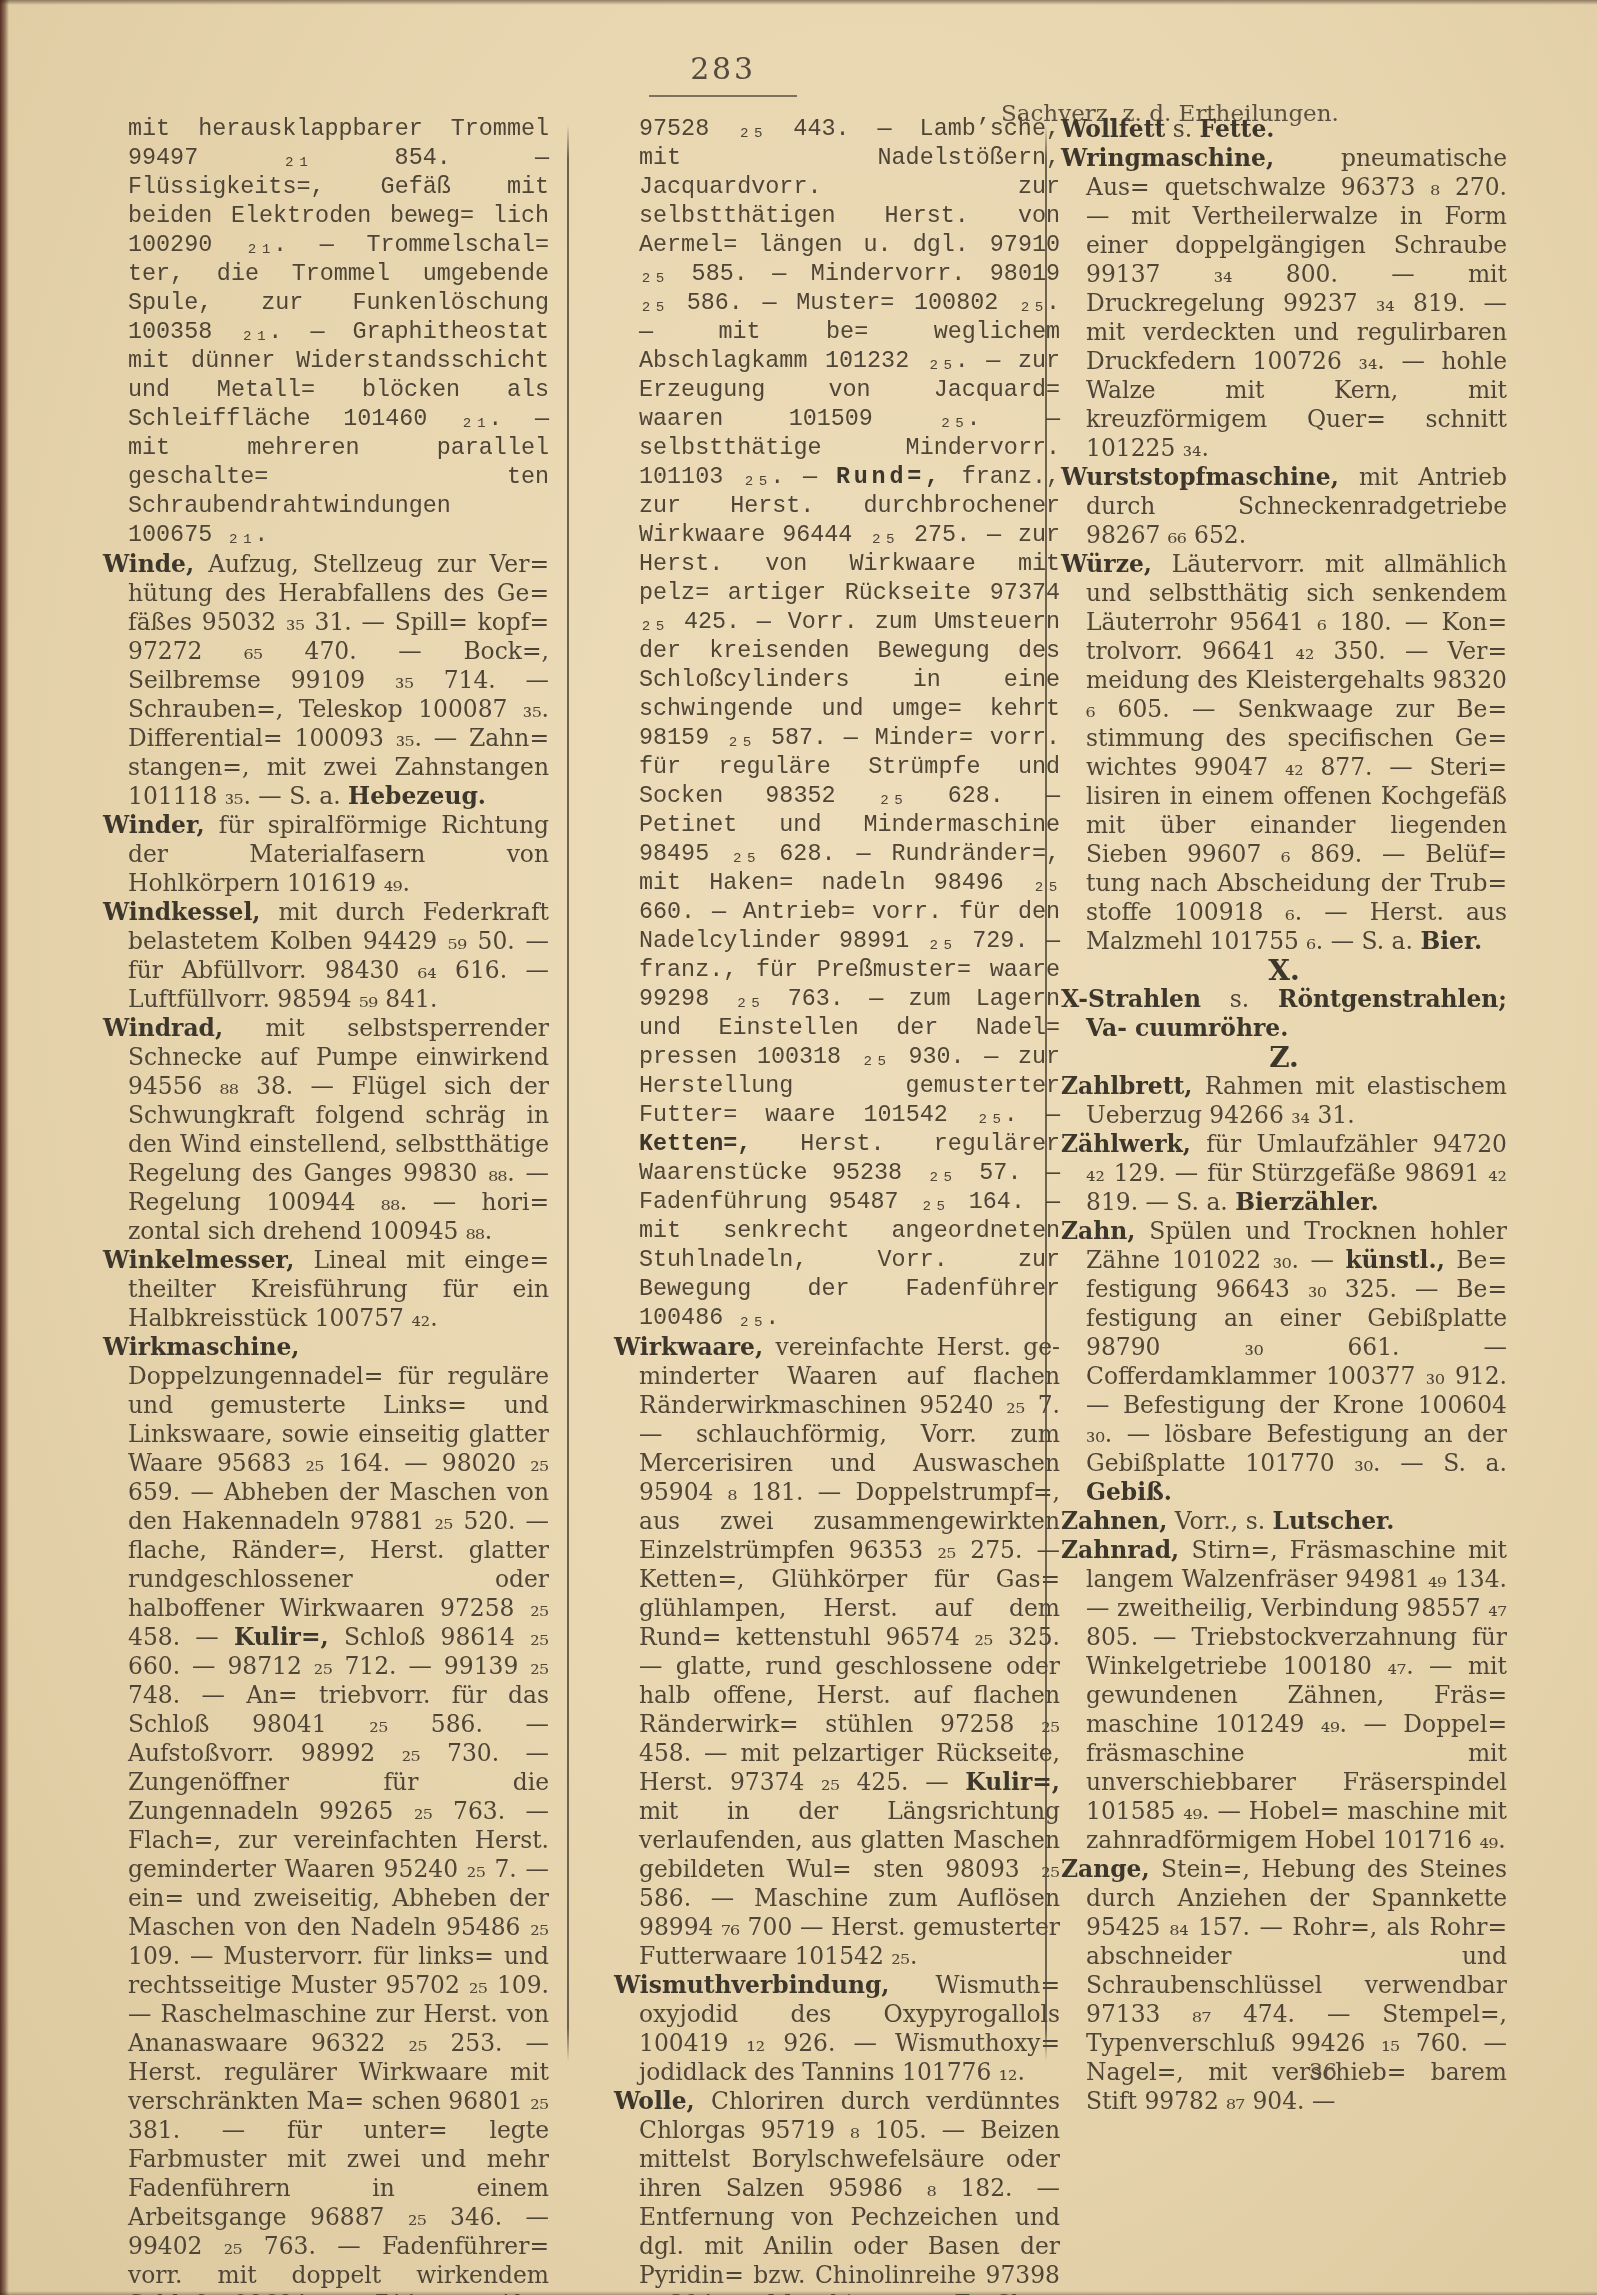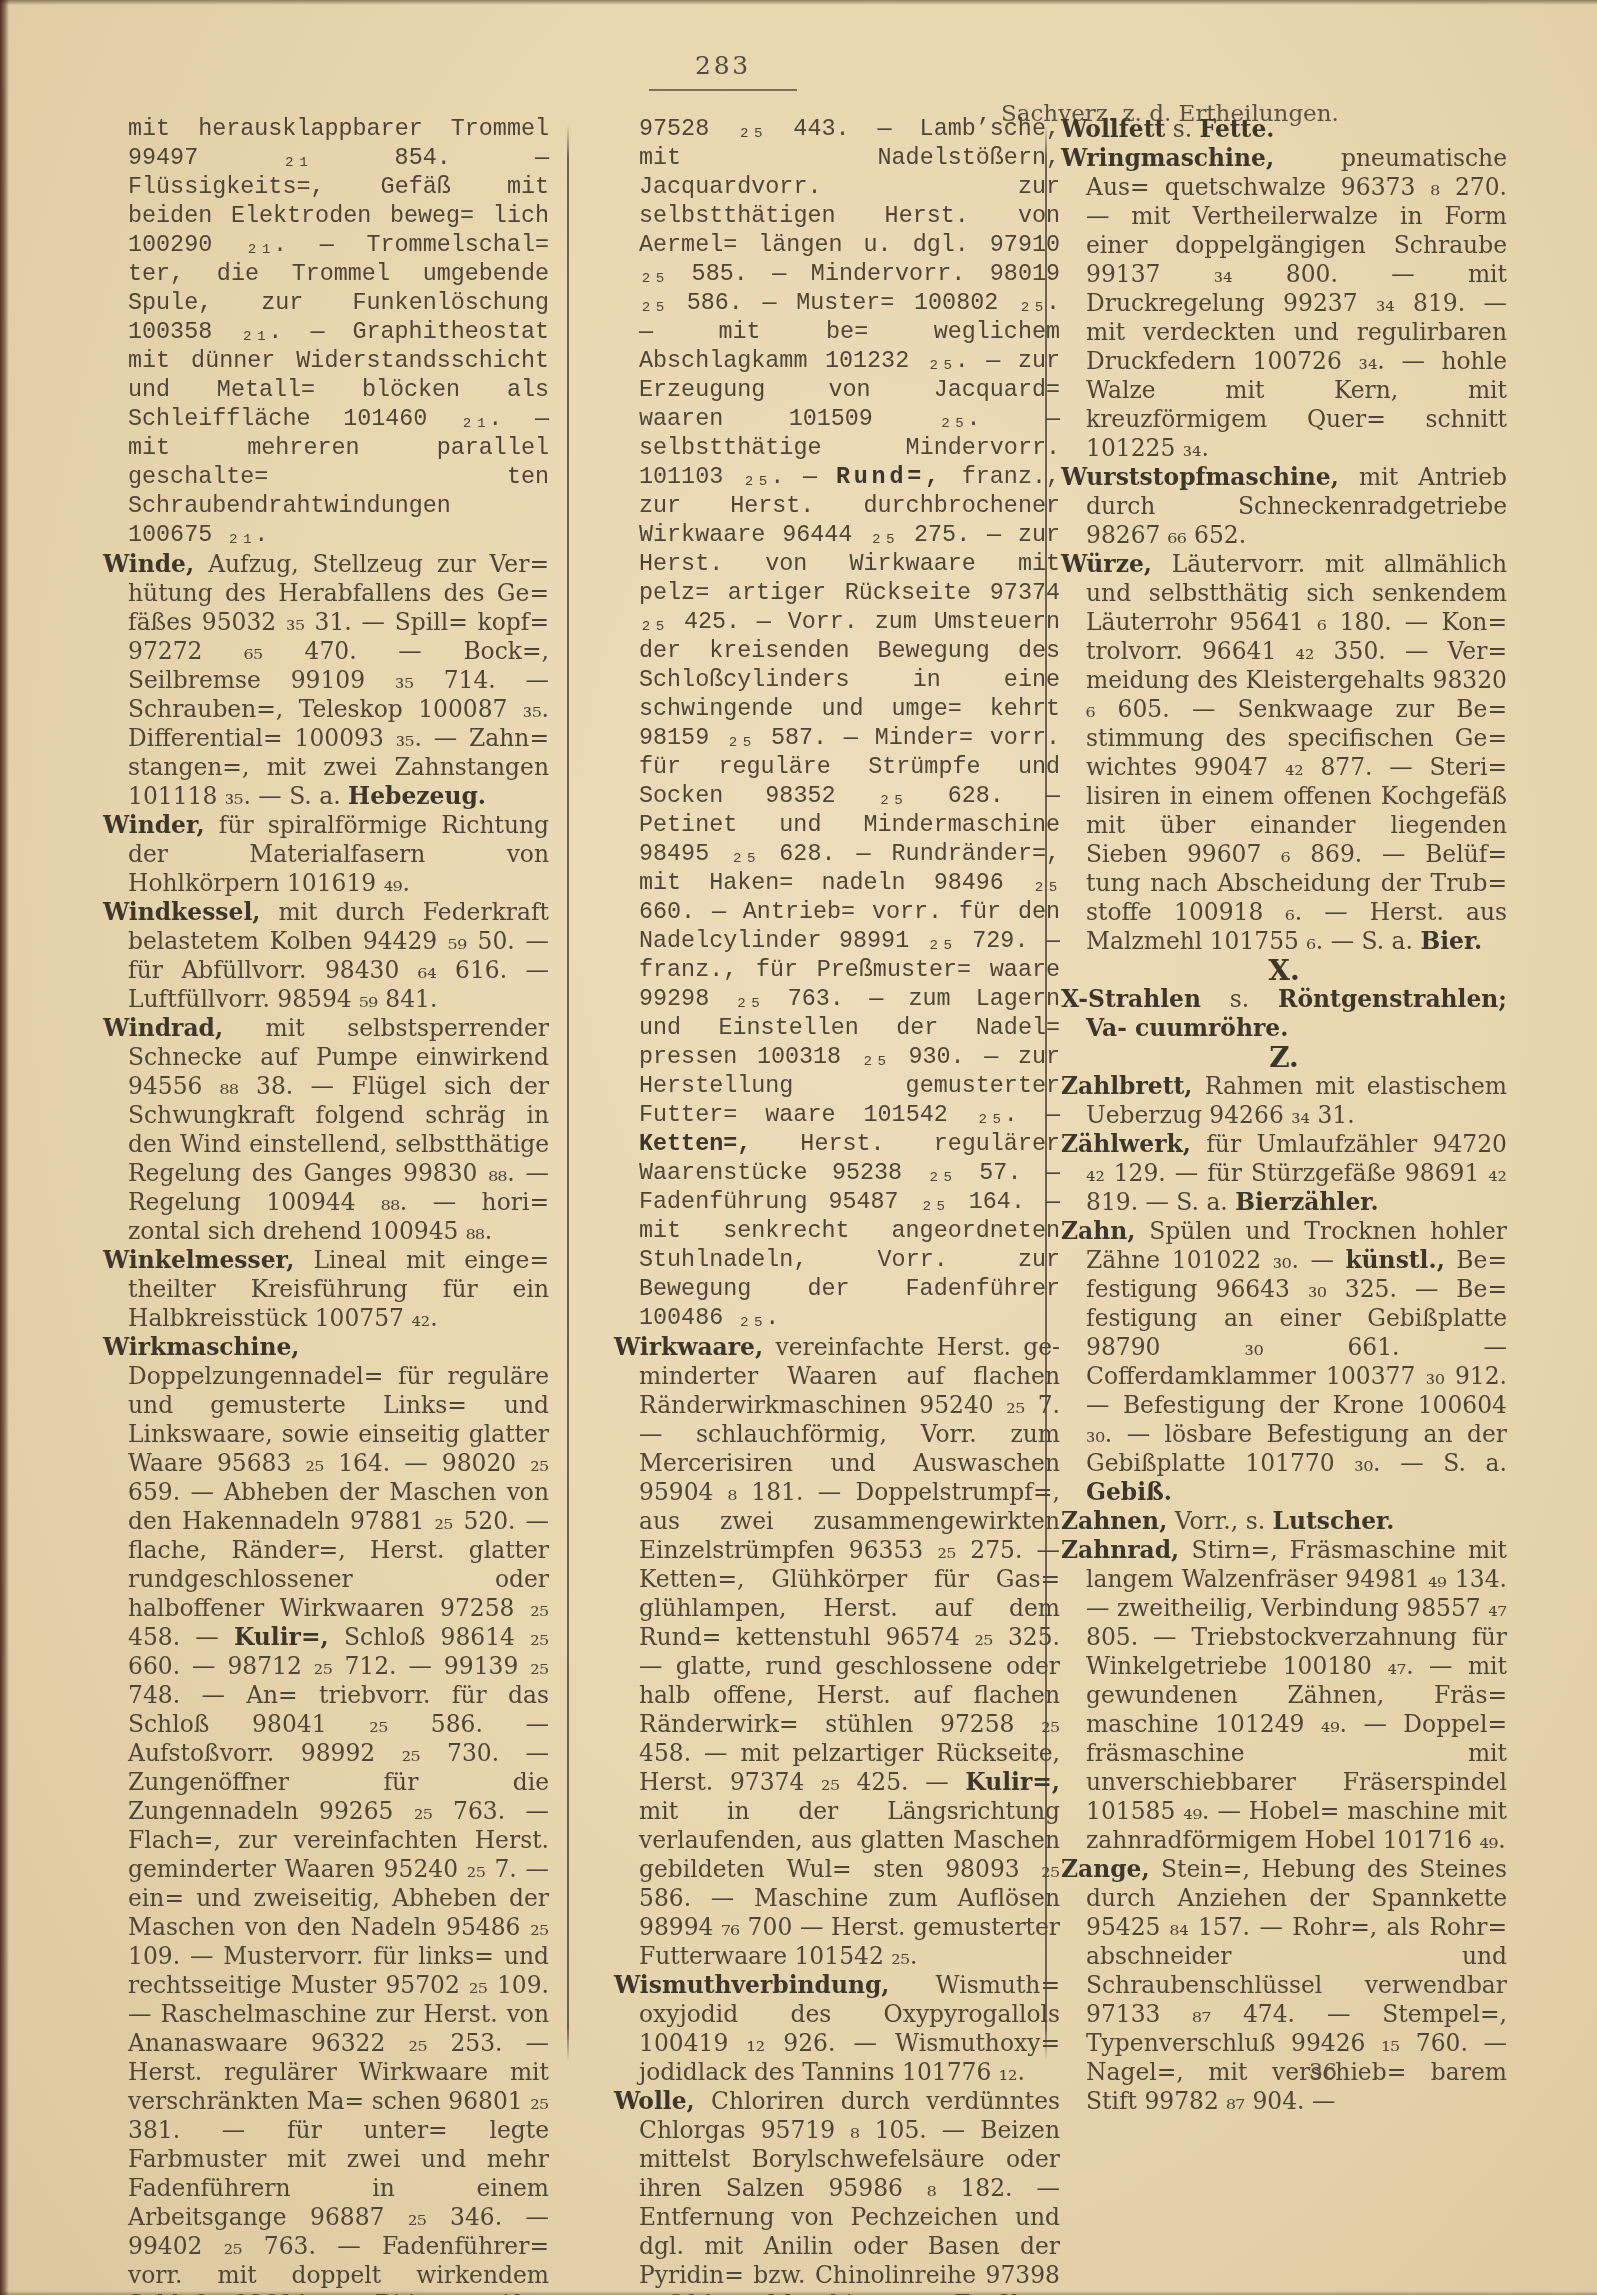--- a/index.html
+++ b/index.html
@@ -10,21 +10,21 @@
   }
   .page .edge-left{position:absolute;left:0;top:0;width:8.7px;height:100%;
     background:linear-gradient(90deg,#552f23 0%,#93745c 55%,rgba(147,116,92,0) 100%);}
   .page .edge-top{position:absolute;left:0;top:0;width:100%;height:4.9px;
     background:linear-gradient(180deg,rgba(58,38,26,.5),rgba(58,38,26,0));}
   .page .edge-bottom{position:absolute;left:0;bottom:0;width:100%;height:3.8px;
     background:linear-gradient(0deg,rgba(58,38,26,.35),rgba(58,38,26,0));}
 
   .pagenum{
     position:absolute;left:649px;top:51px;width:148px;text-align:center;
-    font-size:25px;letter-spacing:2.7px;color:#554b3d;
+    font-size:30px;letter-spacing:2.7px;color:#554b3d;
     padding-bottom:8.7px;border-bottom:2.7px solid #7d705c;
   }
   .runtitle{position:absolute;left:1001px;top:60px;font-size:23px;color:#5a5042;white-space:nowrap;margin-top:40px;}
 
   .col{position:absolute;top:115px;width:446px;font-size:23.4px;line-height:29px;
        text-align:justify;color:#4e4537;}
   .col-1{left:103px}.col-2{left:614px}.col-3{left:1061px}
 
   .rule{position:absolute;top:125px;height:1936px;width:1.6px;
     background:linear-gradient(180deg,rgba(110,98,80,0) 0,#6e6250 33px,#6e6250 calc(100% - 33px),rgba(110,98,80,0) 100%);}

